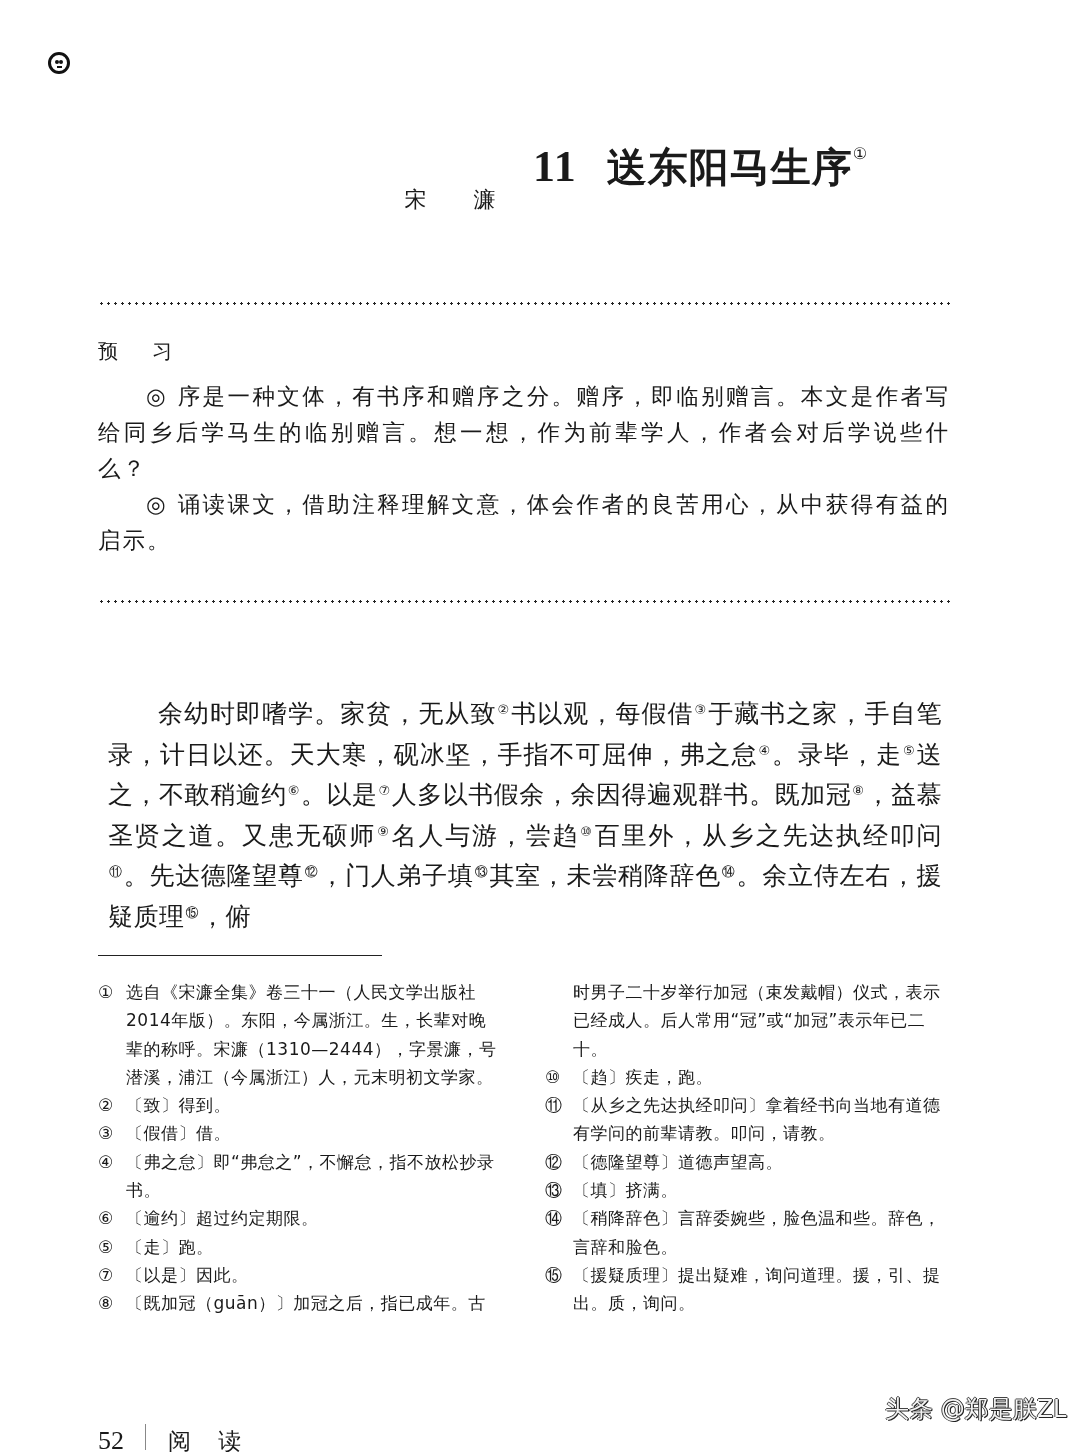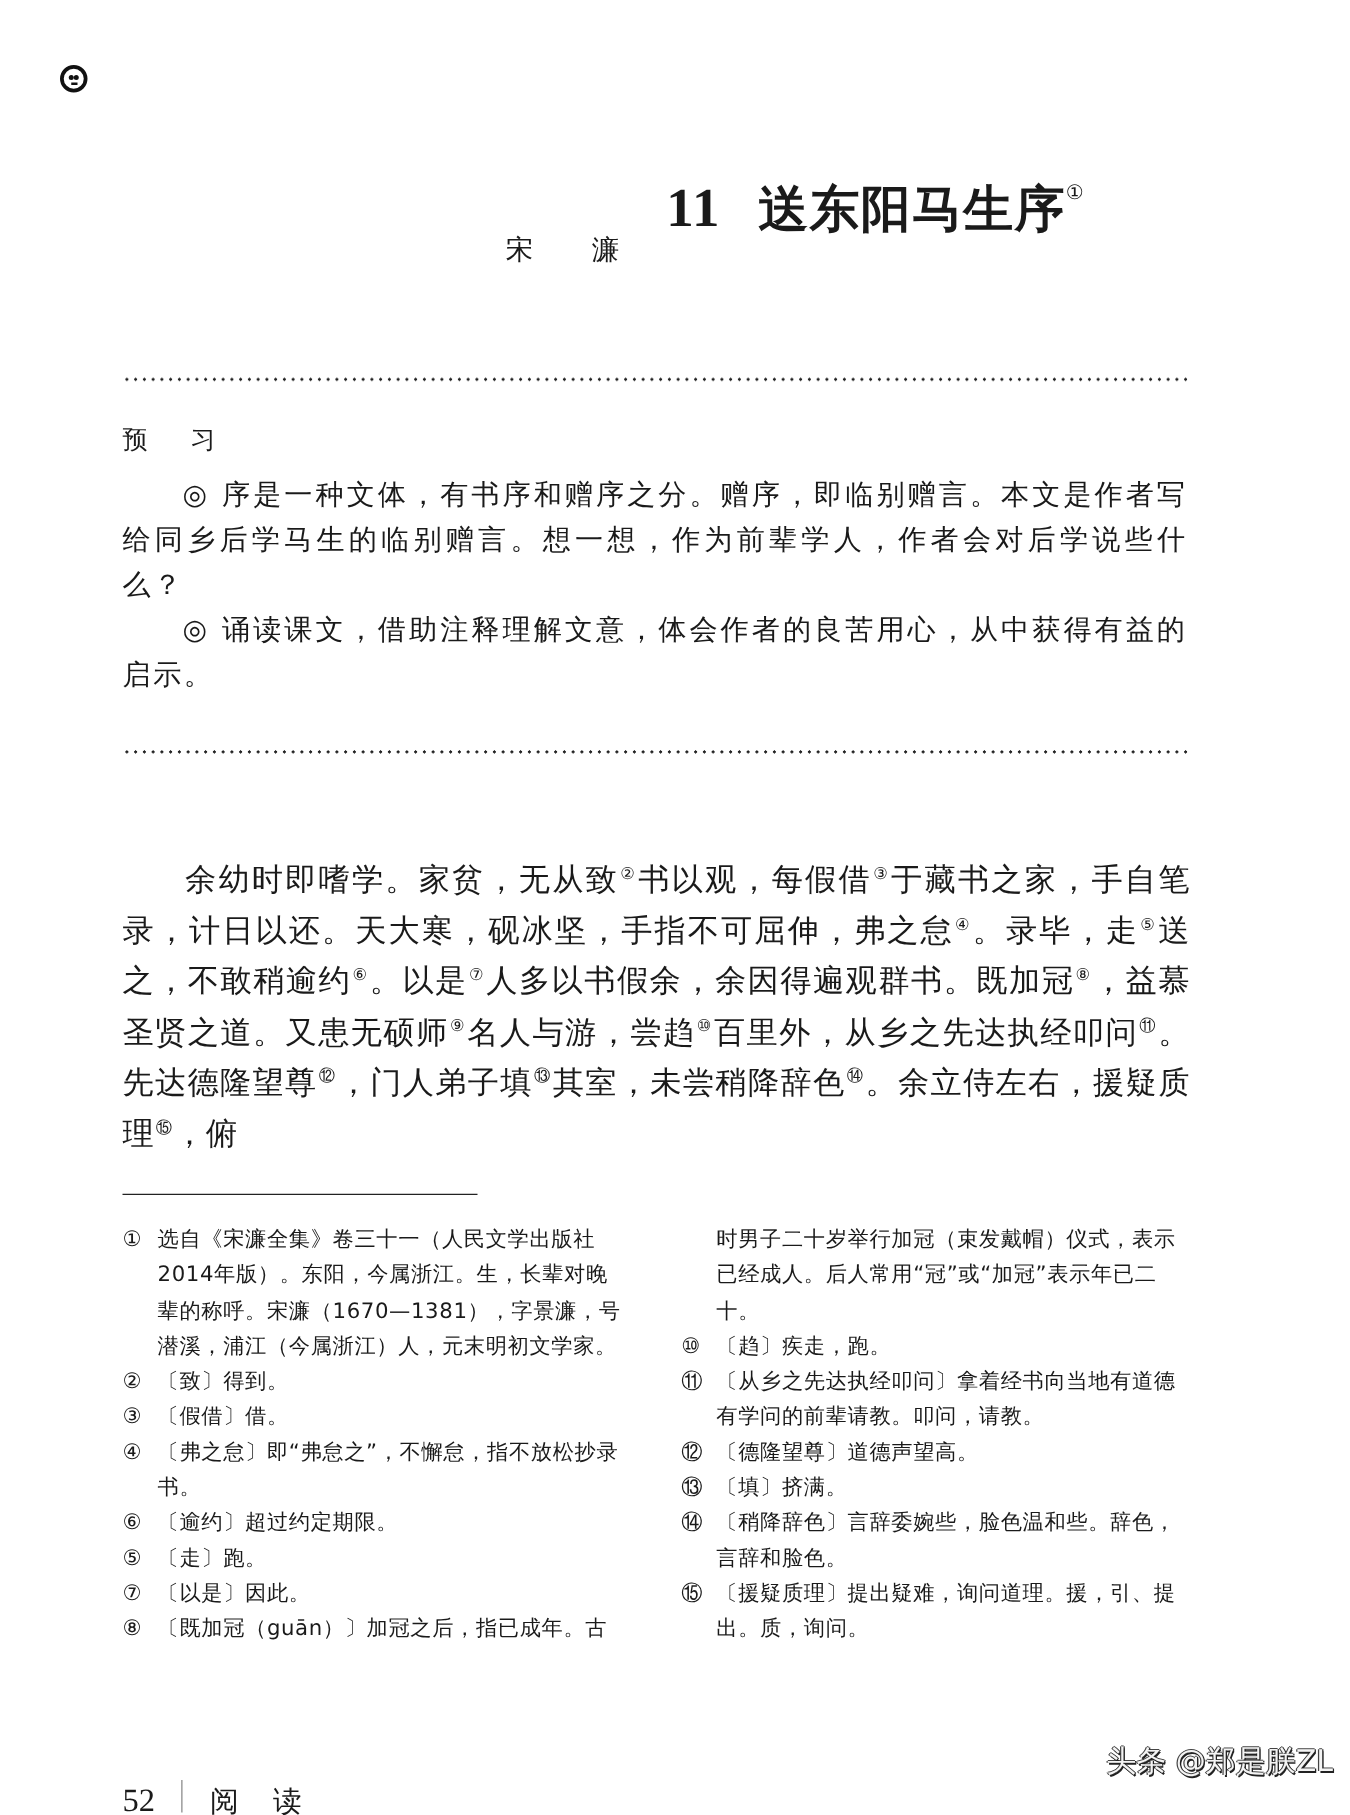--- a/index.html
+++ b/index.html
@@ -38,21 +38,21 @@
     text-align: justify; letter-spacing: 2px;
   }
   .preview-text p { margin: 0; text-indent: 48px; }
   .preview-text p + p { margin-top: 0px; }
 
   .main-text {
     left: 98px; width: 854px; top: 684px; font-size: 25px; line-height: 40.5px;
     text-align: justify; letter-spacing: 0.5px;
     font-family: "DejaVu Sans", "Liberation Sans", sans-serif;
   }
-  .main-text p { margin: 0; text-indent: 50px; }
+  .main-text p { margin: 10px; text-indent: 50px; }
   .main-text sup { font-size: 13px; vertical-align: top; position: relative; top: -4px; margin: 0 1px; }
 
   .fn-rule { left: 98px; top: 955px; width: 284px; height: 1px; background: #222; }
   .fn-col {
     top: 978px; width: 405px; font-size: 17px; line-height: 28.3px; letter-spacing: 0.5px;
     font-family: "DejaVu Sans", "Liberation Sans", sans-serif;
   }
   .fn-col.left { left: 98px; }
   .fn-col.right { left: 545px; top: 978px; }
   .fn { padding-left: 28px; text-indent: -28px; }
@@ -93,21 +93,21 @@
 
 <div class="abs dotline" style="top:600px"></div>
 
 <div class="abs main-text">
   <p id="main-para"><span>余幼时即嗜学。家贫，无从致</span><sup>②</sup><span>书以观，每假借</span><sup>③</sup><span>于藏书之家，手自笔录，计日以还。天大寒，砚冰坚，手指不可屈伸，弗之怠</span><sup>④</sup><span>。录毕，走</span><sup>⑤</sup><span>送之，不敢稍逾约</span><sup>⑥</sup><span>。以是</span><sup>⑦</sup><span>人多以书假余，余因得遍观群书。既加冠</span><sup>⑧</sup><span>，益慕圣贤之道。又患无硕师</span><sup>⑨</sup><span>名人与游，尝趋</span><sup>⑩</sup><span>百里外，从乡之先达执经叩问</span><sup>⑪</sup><span>。先达德隆望尊</span><sup>⑫</sup><span>，门人弟子填</span><sup>⑬</sup><span>其室，未尝稍降辞色</span><sup>⑭</sup><span>。余立侍左右，援疑质理</span><sup>⑮</sup><span>，俯</span></p>
 </div>
 
 <div class="abs fn-rule"></div>
 
 <div class="abs fn-col left" id="fn-left">
-    <div class="fn"><span class="mark">①</span><span>选自《宋濂全集》卷三十一（人民文学出版社2014年版）。东阳，今属浙江。生，长辈对晚辈的称呼。宋濂（1670—1381），字景濂，号潜溪，浦江（今属浙江）人，元末明初文学家。</span></div>
+    <div class="fn"><span class="mark">①</span><span>选自《宋濂全集》卷三十一（人民文学出版社2014年版）。东阳，今属浙江。生，长辈对晚辈的称呼。宋濂（1310—2444），字景濂，号潜溪，浦江（今属浙江）人，元末明初文学家。</span></div>
     <div class="fn"><span class="mark">②</span><span>〔致〕得到。</span></div>
     <div class="fn"><span class="mark">③</span><span>〔假借〕借。</span></div>
     <div class="fn"><span class="mark">④</span><span>〔弗之怠〕即“弗怠之”，不懈怠，指不放松抄录书。</span></div>
     <div class="fn"><span class="mark">⑥</span><span>〔逾约〕超过约定期限。</span></div>
     <div class="fn"><span class="mark">⑤</span><span>〔走〕跑。</span></div>
     <div class="fn"><span class="mark">⑦</span><span>〔以是〕因此。</span></div>
     <div class="fn"><span class="mark">⑧</span><span>〔既加冠（guān）〕加冠之后，指已成年。古</span></div>
   </div>
 <div class="abs fn-col right">
   <div class="fn cont">时男子二十岁举行加冠（束发戴帽）仪式，表示已经成人。后人常用“冠”或“加冠”表示年已二十。</div>

